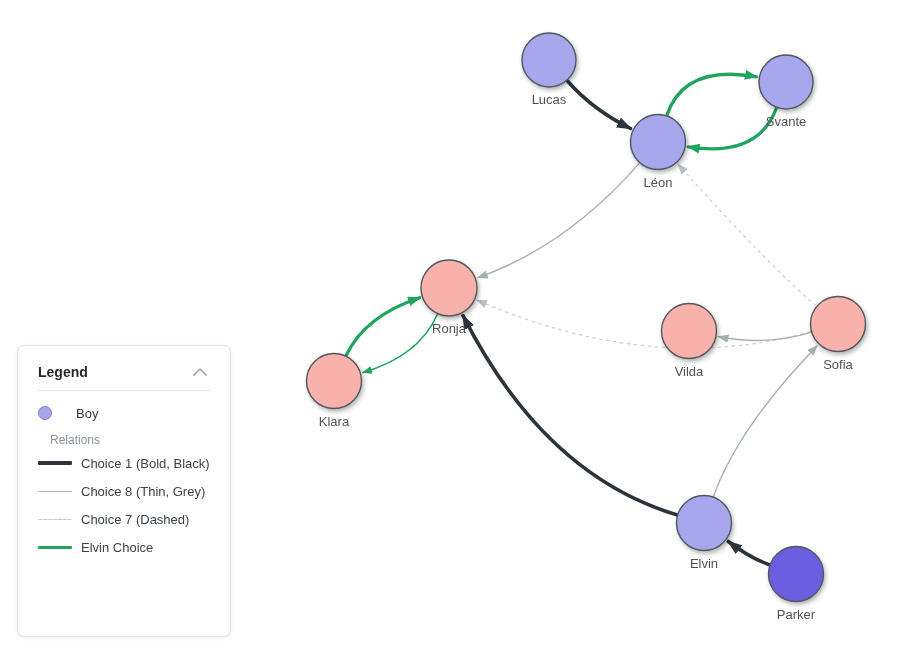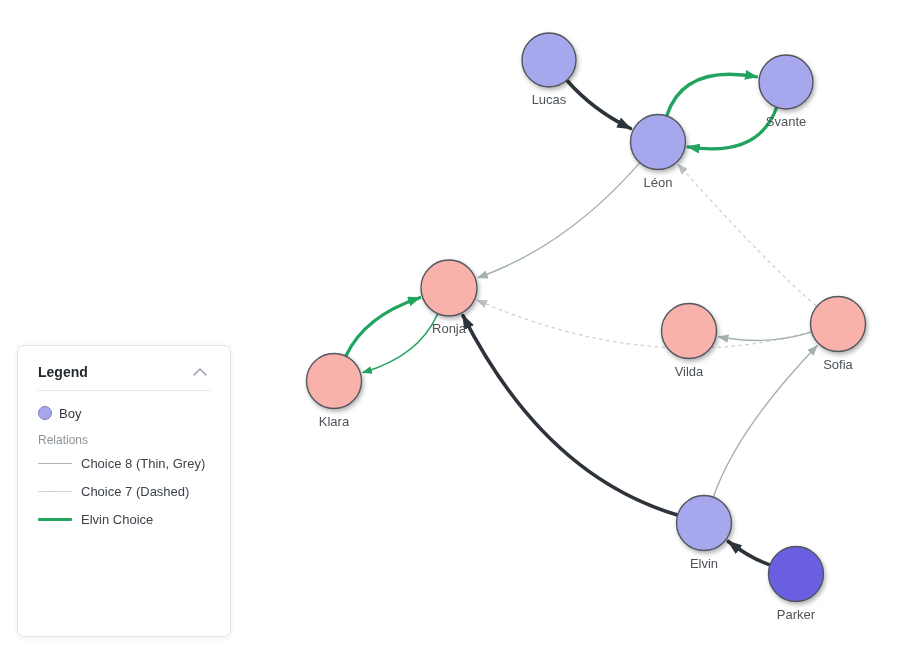--- a/index.html
+++ b/index.html
@@ -59,38 +59,38 @@
   }
   .legend-divider {
     border: none;
     border-top: 1px solid #e8e8e8;
     margin: 10px 0 8px 0;
   }
   .legend-node-row {
     display: flex;
     align-items: center;
     height: 28px;
-    gap: 7px;
+    gap: 24px;
   }
   .legend-swatch {
     width: 14px;
     height: 14px;
     border-radius: 50%;
     box-sizing: border-box;
     border: 1px solid #8b8ba8;
     flex: 0 0 auto;
   }
   .legend-node-label {
     font-size: 13px;
     color: #33383d;
   }
   .legend-relations-label {
     font-size: 12px;
     color: #8b949b;
-    margin: 6px 0 2px 0;
+    margin: 6px 0 2px 12px;
   }
   .legend-rel-row {
     display: flex;
     align-items: center;
     height: 28px;
     gap: 9px;
   }
   .legend-line {
     width: 34px;
     flex: 0 0 auto;
@@ -197,20 +197,24 @@
     <hr class="legend-divider">
     <div id="legend-node-types">
         <div class="legend-node-row">
           <span class="legend-swatch" style="background: rgb(167, 167, 238); border-color: rgb(128, 128, 185);"></span>
           <span class="legend-node-label">Boy</span>
         </div>
       </div>
     <div class="legend-relations-label">Relations</div>
     <div id="legend-relation-types">
         <div class="legend-rel-row">
+          <span class="legend-line bold-black"></span>
+          <span class="legend-rel-label">Choice 1 (Bold, Black)</span>
+        </div>
+        <div class="legend-rel-row">
           <span class="legend-line thin-grey"></span>
           <span class="legend-rel-label">Choice 8 (Thin, Grey)</span>
         </div>
         <div class="legend-rel-row">
           <span class="legend-line dashed"></span>
           <span class="legend-rel-label">Choice 7 (Dashed)</span>
         </div>
         <div class="legend-rel-row">
           <span class="legend-line mutual"></span>
           <span class="legend-rel-label">Elvin Choice</span>

